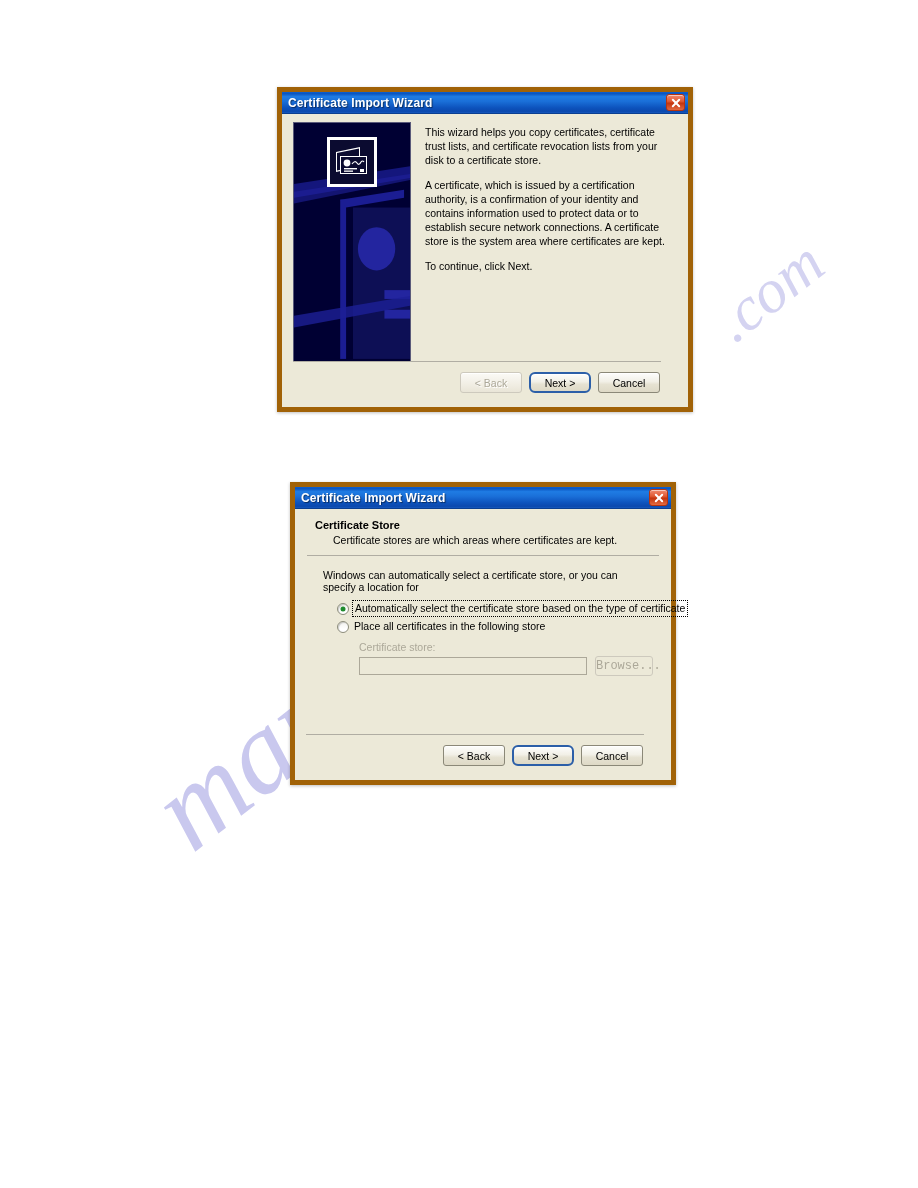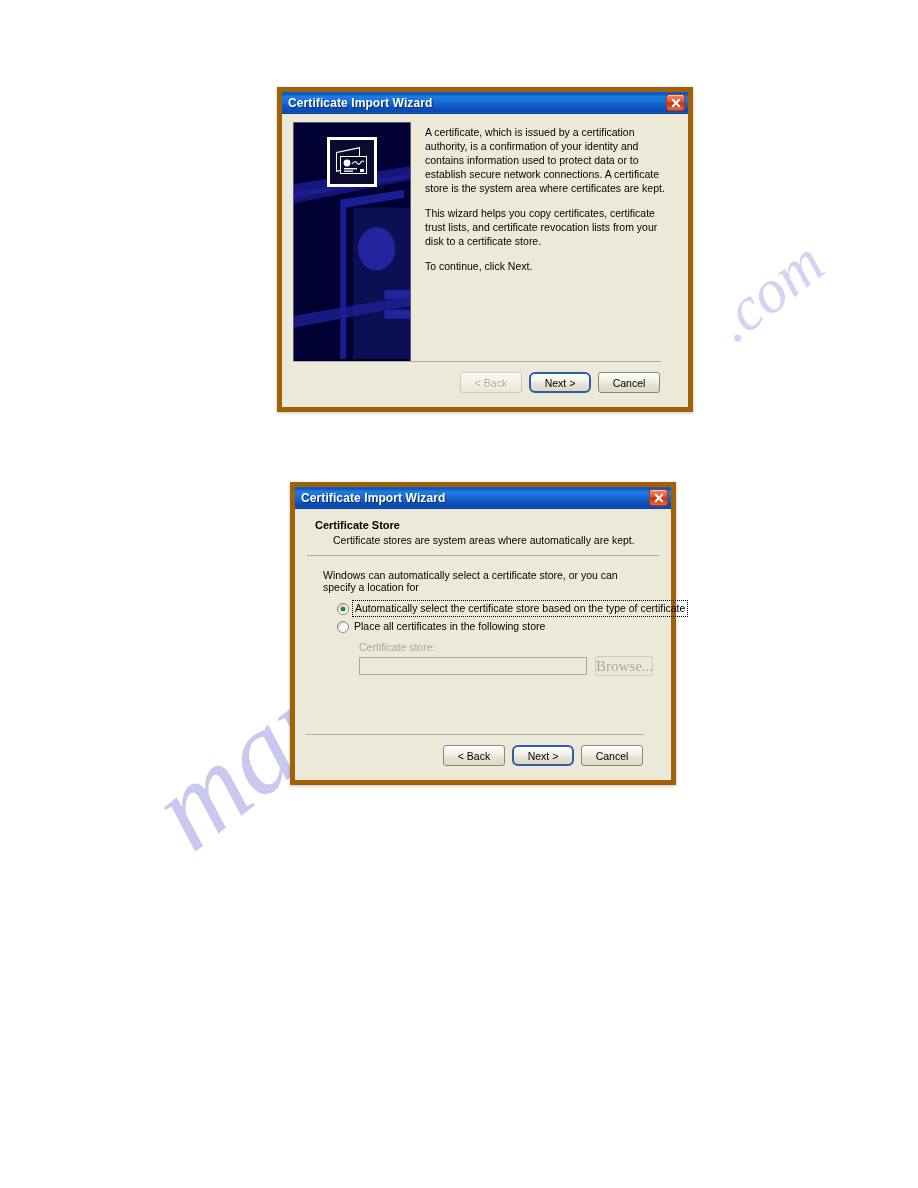--- a/index.html
+++ b/index.html
@@ -272,29 +272,29 @@
     box-sizing: border-box;
     font-size: 10.5px;
     color: #aca899;
     padding: 0 3px;
     font-family: "Liberation Sans", sans-serif;
   }
   .browse-btn {
     width: 58px;
     height: 20px;
     margin-left: 8px;
-    font-size: 15px;
+    font-size: 12px;
     color: #aca899;
     background: #ece9d8;
     border: 1px solid #cdc9bd;
     border-radius: 3px;
     box-sizing: border-box;
     text-align: right;
     line-height: 18px;
-    font-family: Liberation Serif, serif;
+    font-family: Liberation Mono, monospace;
   }
 
   
   .btn-bar {
     position: absolute;
     left: 0; right: 16px; bottom: 0;
     height: 46px;
     box-sizing: border-box;
   }
   .btn-bar .sep {
@@ -385,22 +385,22 @@
               <path d="M22 24 q3 -4 5 -1 q2 3 4 -1 q1.5 -2 3 0" stroke="#ffffff" stroke-width="1.2" fill="none"></path>
               <rect x="14" y="28" width="13" height="1.4" fill="#ffffff"></rect>
               <rect x="14" y="30.5" width="9" height="1.3" fill="#ffffff"></rect>
               <rect x="30" y="29" width="4" height="3" fill="#ffffff"></rect>
             </svg>
           </div>
         </div>
       </div>
 
       <div class="welcome-text">
+        <p class="welcome-para">This wizard helps you copy certificates, certificate trust lists, and certificate revocation lists from your disk to a certificate store.</p>
         <p class="welcome-para">A certificate, which is issued by a certification authority, is a confirmation of your identity and contains information used to protect data or to establish secure network connections. A certificate store is the system area where certificates are kept.</p>
-        <p class="welcome-para">This wizard helps you copy certificates, certificate trust lists, and certificate revocation lists from your disk to a certificate store.</p>
         <p class="welcome-para">To continue, click Next.</p>
       </div>
     </div>
 
     <div class="btn-bar">
       <div class="sep"></div>
       <div class="btn-row">
         <div class="btn disabled">&lt; Back</div>
         <div class="btn default">Next &gt;</div>
         <div class="btn">Cancel</div>
@@ -413,21 +413,21 @@
 
   <div class="titlebar">
     <div class="titlebar-text">Certificate Import Wizard</div>
     <div class="close-btn"></div>
   </div>
 
   <div class="dialog-body">
 
     <div class="page-header">
       <div class="page-header-title">Certificate Store</div>
-      <div class="page-header-sub">Certificate stores are system areas where automatically are kept.</div>
+      <div class="page-header-sub">Certificate stores are which areas where certificates are kept.</div>
     </div>
     <div class="hr"></div>
 
     <div class="page2-content">
       <p class="intro-line">Windows can automatically select a certificate store, or you can specify a location for</p>
 
       <div class="radio-row">
         <div class="radio checked"></div>
         <div class="radio-label focus-ring">Automatically select the certificate store based on the type of certificate</div>
       </div>

